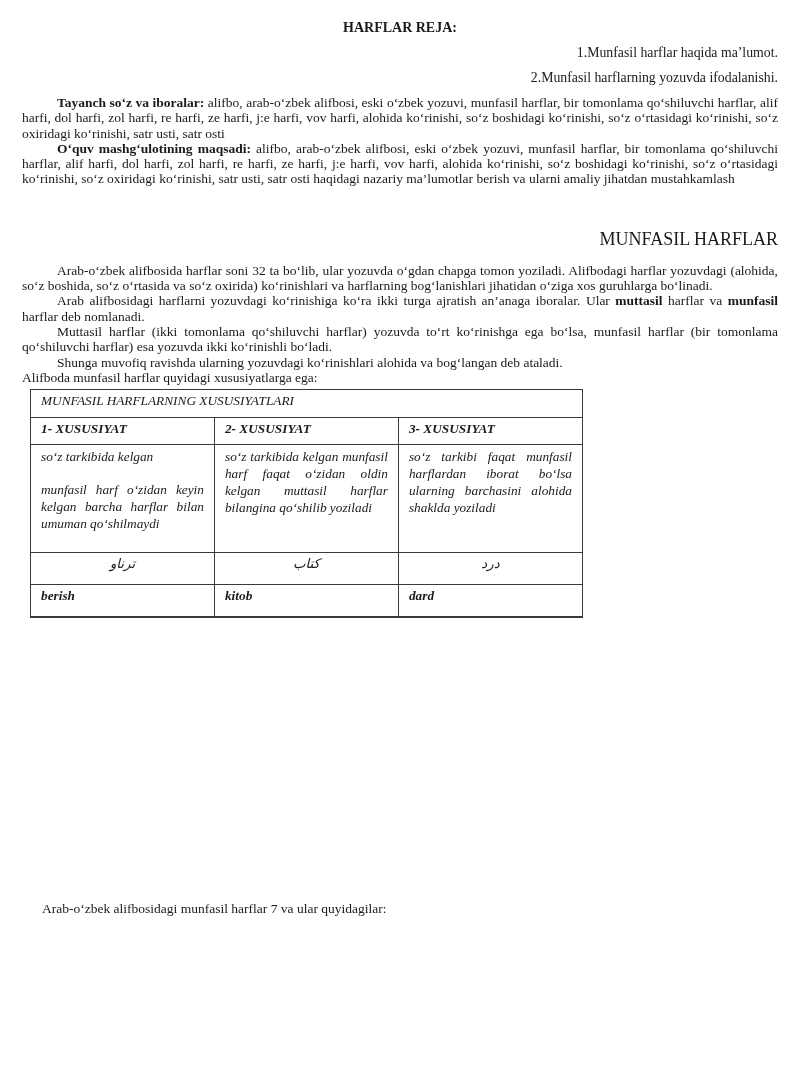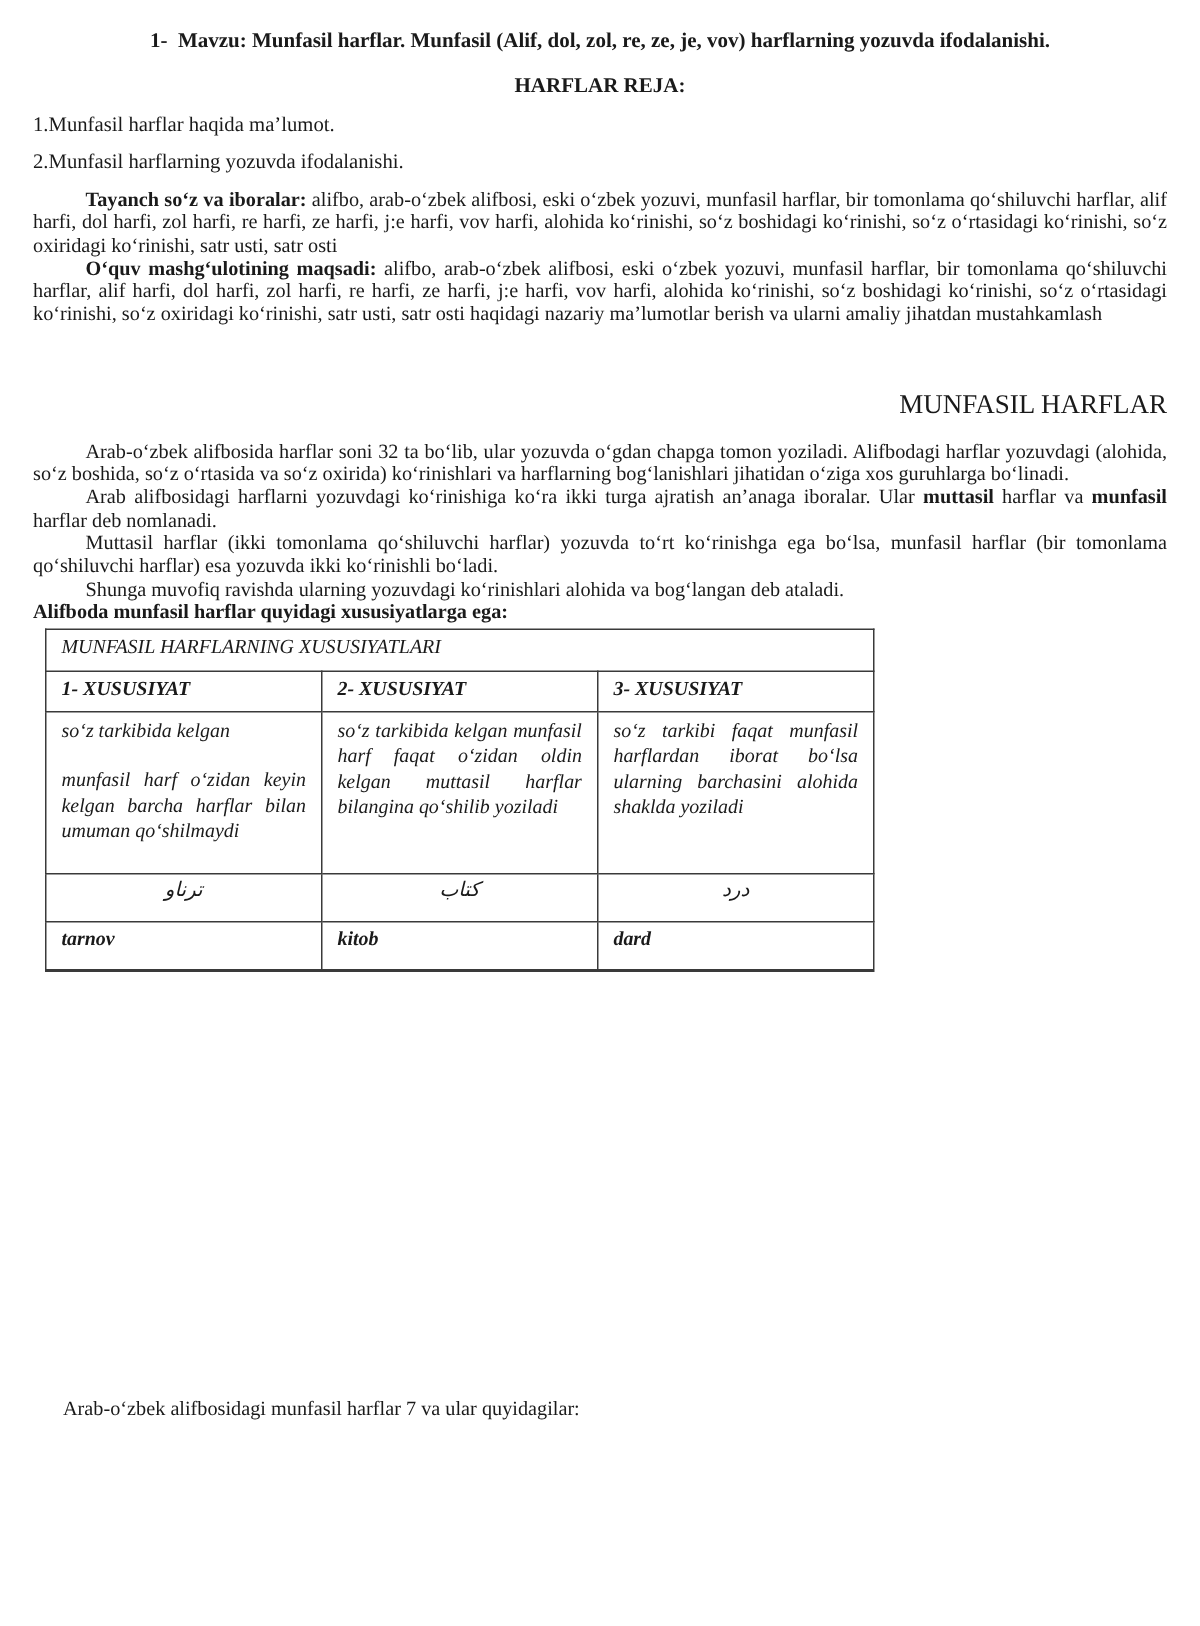--- a/index.html
+++ b/index.html
@@ -30,29 +30,30 @@
   }
   .plan-heading {
     text-align: center;
     font-weight: bold;
     font-size: 14px;
     margin: 0 0 9px 0;
   }
   .plan-item {
     font-size: 13.8px;
     margin: 0 0 9px 0;
+    text-align: right;
   }
   .plan-item:last-of-type { margin-bottom: 3px; }
   .para {
     margin: 0;
     text-align: justify;
     line-height: 15.3px;
     text-indent: 35px;
   }
-  .para.no-indent { text-indent: 0; font-weight: bold; }
+  .para.no-indent { text-indent: 0; }
   .section-heading {
     text-align: right;
     font-weight: normal;
     font-size: 18px;
     margin: 42px 0 13px 0;
   }
   .bold { font-weight: bold; }
   table.props {
     border-collapse: collapse;
     table-layout: fixed;
@@ -109,21 +110,20 @@
   .closing {
     margin: 0 0 0 20px;
     line-height: 15.3px;
   }
 </style>
 </head>
 <body>
 
 <div class="page">
 
-  <p class="doc-title">1-  Mavzu: Munfasil harflar. Munfasil (Alif, dol, zol, re, ze, je, vov) harflarning yozuvda ifodalanishi.</p>
 
   <p class="plan-heading">HARFLAR REJA:</p>
   <p class="plan-item">1.Munfasil harflar haqida ma’lumot.</p>
   <p class="plan-item">2.Munfasil harflarning yozuvda ifodalanishi.</p>
 
   <p class="para"><span class="bold">Tayanch soʻz va iboralar:</span><span> alifbo, arab-oʻzbek alifbosi, eski oʻzbek yozuvi, munfasil harflar, bir tomonlama qoʻshiluvchi harflar, alif harfi, dol harfi, zol harfi, re harfi, ze harfi, j:e harfi, vov harfi, alohida koʻrinishi, soʻz boshidagi koʻrinishi, soʻz oʻrtasidagi koʻrinishi, soʻz oxiridagi koʻrinishi, satr usti, satr osti</span></p>
 
   <p class="para"><span class="bold">Oʻquv mashgʻulotining maqsadi:</span><span> alifbo, arab-oʻzbek alifbosi, eski oʻzbek yozuvi, munfasil harflar, bir tomonlama qoʻshiluvchi harflar, alif harfi, dol harfi, zol harfi, re harfi, ze harfi, j:e harfi, vov harfi, alohida koʻrinishi, soʻz boshidagi koʻrinishi, soʻz oʻrtasidagi koʻrinishi, soʻz oxiridagi koʻrinishi, satr usti, satr osti haqidagi nazariy ma’lumotlar berish va ularni amaliy jihatdan mustahkamlash</span></p>
 
   <p class="section-heading">MUNFASIL HARFLAR</p>
@@ -159,21 +159,21 @@
         <td class="t-desc">
           <p>soʻz tarkibi faqat munfasil harflardan iborat boʻlsa ularning barchasini alohida shaklda yoziladi</p>
         </td>
       </tr>
       <tr>
         <td class="t-arabic">ترناو</td>
         <td class="t-arabic">كتاب</td>
         <td class="t-arabic">درد</td>
       </tr>
       <tr>
-        <td class="t-latin">tarnov</td>
+        <td class="t-latin">berish</td>
         <td class="t-latin">kitob</td>
         <td class="t-latin">dard</td>
       </tr>
     </tbody>
   </table>
 
   <div class="spacer"></div>
 
   <p class="closing">Arab-oʻzbek alifbosidagi munfasil harflar 7 va ular quyidagilar:</p>
 

